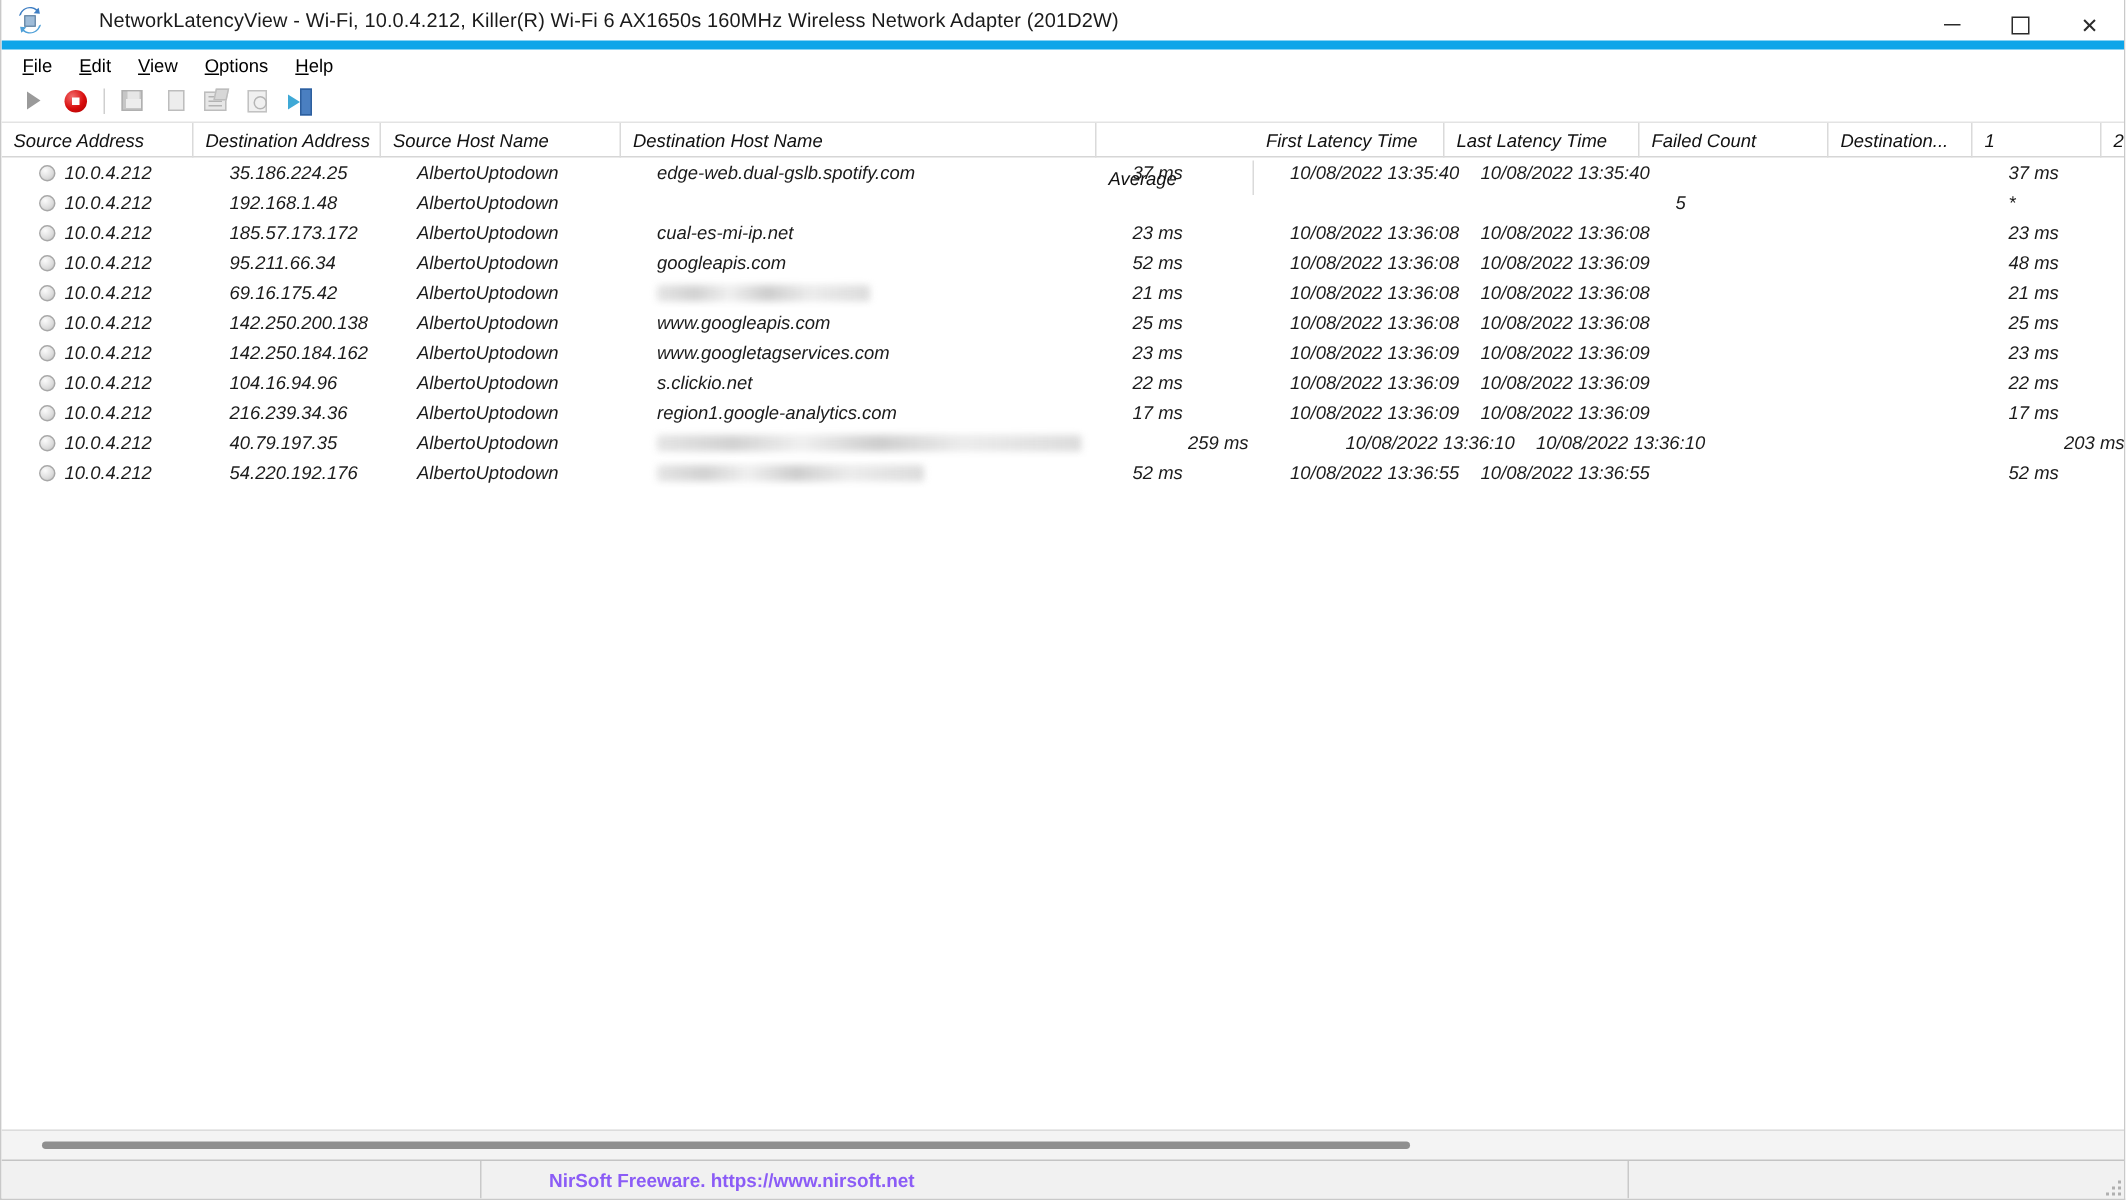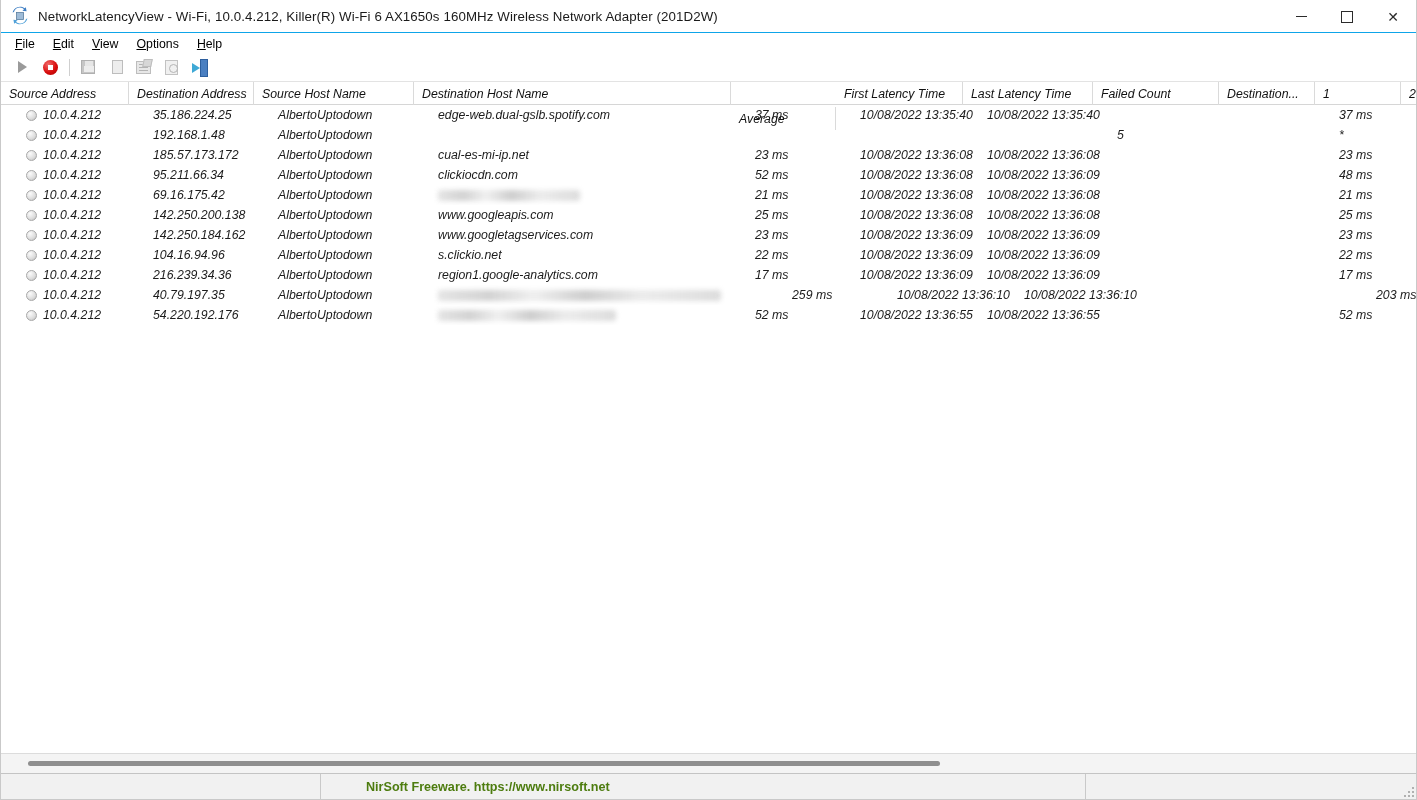--- a/index.html
+++ b/index.html
@@ -26,21 +26,22 @@
   }
 
   
   .titlebar {
     height: 33px;
     min-height: 33px;
     background: #ffffff;
     display: flex;
     align-items: center;
     position: relative;
-    border-bottom: 1px solid #0ea5e9;
+    border-bottom: 6px solid #0ea5e9;
+    gap: 28px;
   }
   .titlebar-icon {
     width: 20px; height: 20px;
     margin-left: 9px;
     margin-right: 8px;
     flex: 0 0 auto;
     position: relative;
   }
   .titlebar-text {
     font-size: 13.3px;
@@ -356,21 +357,21 @@
     border-right: 1px solid #c9c9c9;
     padding-left: 10px;
     overflow: hidden;
   }
   .sb-pane.p1 { width: 320px; }
   .sb-pane.p2 { width: 765px; justify-content: flex-start; }
   .sb-pane.p3 { flex: 1 1 auto; border-right: none; }
   .sb-link {
     font-size: 12.6px;
     font-weight: bold;
-    color: #4d7c0f;
+    color: #8b5cf6;
     white-space: nowrap;
     margin-left: 35px;
   }
   .sb-grip {
     position: absolute;
     right: 2px; bottom: 2px;
     width: 12px; height: 12px;
   }
   .sb-grip i {
     position: absolute;
@@ -589,21 +590,21 @@
             <span class="row-icon"></span>
             <span>10.0.4.212</span>
           </div>
           <div class="cell" style="width: 125px; flex: 0 0 125px;">
             <span>95.211.66.34</span>
           </div>
           <div class="cell" style="width: 160px; flex: 0 0 160px;">
             <span>AlbertoUptodown</span>
           </div>
           <div class="cell" style="width: 317px; flex: 0 0 317px;">
-            <span>clickiocdn.com</span>
+            <span>googleapis.com</span>
           </div>
           <div class="cell" style="width: 105px; flex: 0 0 105px;">
             <span>52 ms</span>
           </div>
           <div class="cell" style="width: 127px; flex: 0 0 127px;">
             <span>10/08/2022 13:36:08</span>
           </div>
           <div class="cell" style="width: 130px; flex: 0 0 130px;">
             <span>10/08/2022 13:36:09</span>
           </div>

